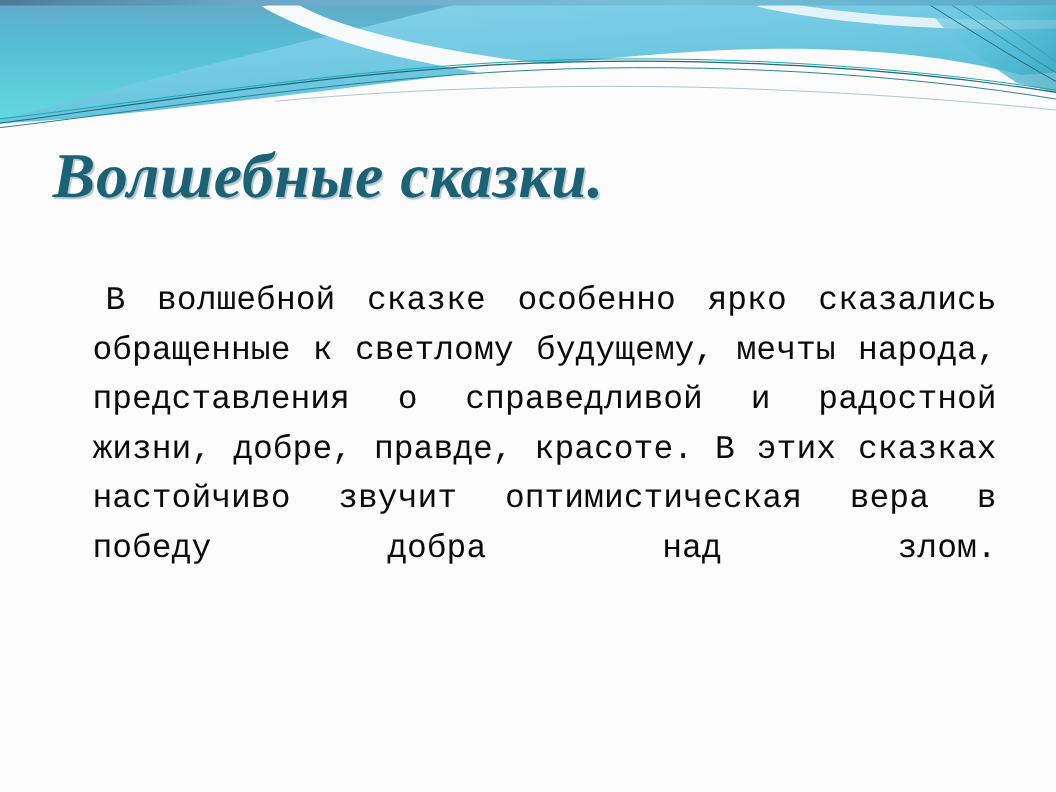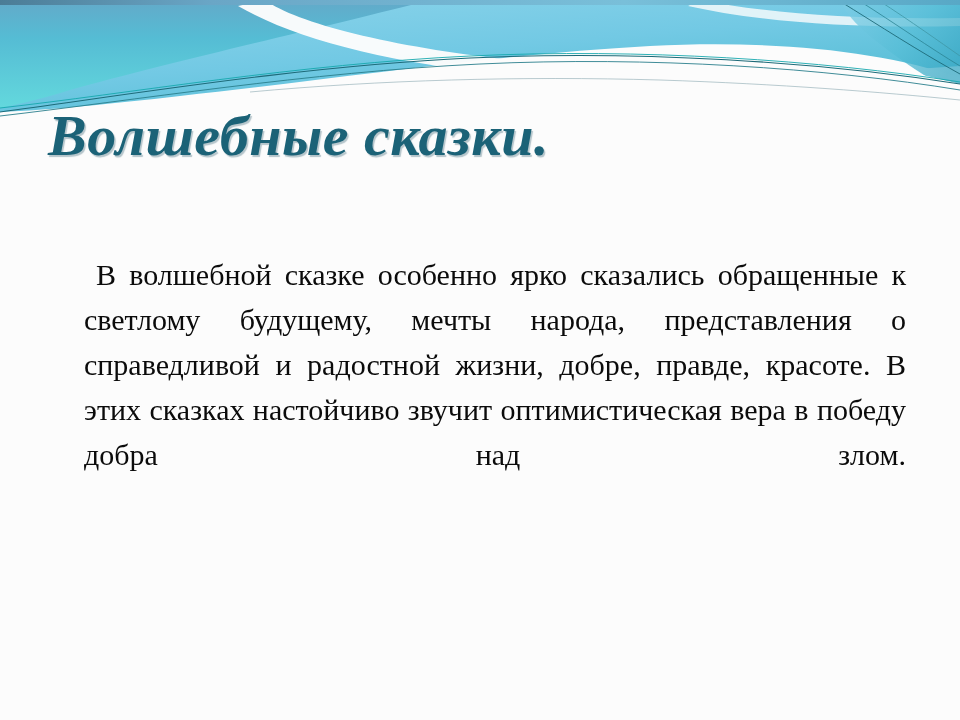--- a/index.html
+++ b/index.html
@@ -39,21 +39,21 @@
   #wave-banner svg {
     display: block;
     width: 960px;
     height: 120px;
   }
 
   
   #title-block {
     position: absolute;
     left: 0;
-    top: 100px;
+    top: 124px;
     width: 912px;
     height: 80px;
   }
   #slide-title {
     margin: 0;
     padding: 0 0 0 48px;
     font-family: "Liberation Serif", "DejaVu Serif", serif;
     font-size: 58px;
     line-height: 72px;
     font-weight: bold;
@@ -67,21 +67,21 @@
   
   #body-block {
     position: absolute;
     left: 84px;
     top: 252px;
     width: 822px;
   }
   #body-paragraph {
     margin: 0;
     padding: 0;
-    font-family: Liberation Serif, serif;
+    font-family: Liberation Mono, monospace;
     font-size: 30px;
     line-height: 45px;
     color: #0b0b0b;
     text-align: justify;
     text-justify: inter-word;
     text-indent: 12px;
     hyphens: none;
   }
   #body-paragraph::after {
     content: "";

